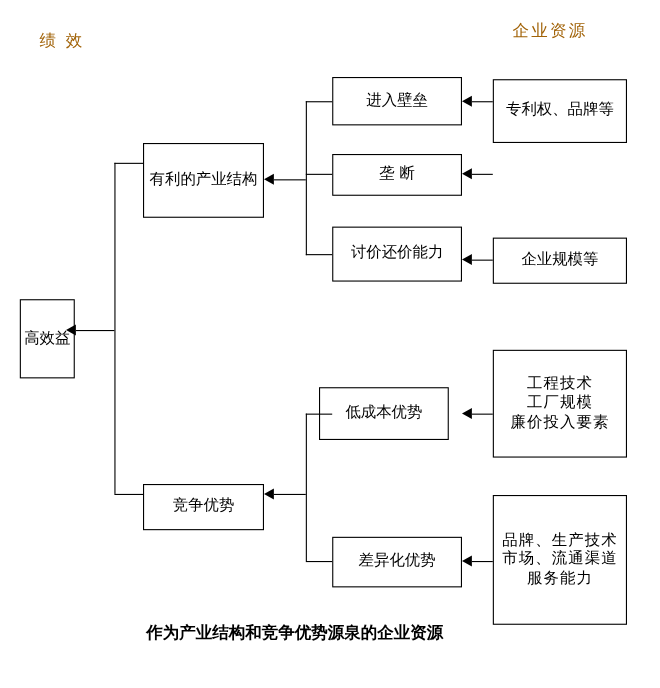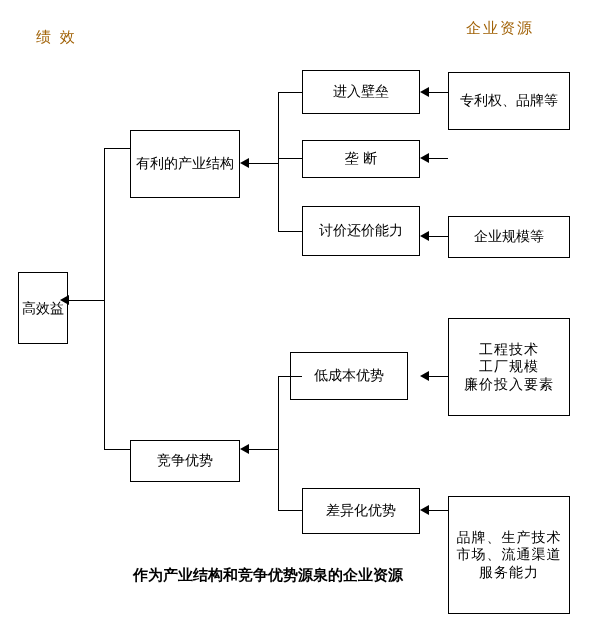--- a/index.html
+++ b/index.html
@@ -73,21 +73,21 @@
 
   <div class="box" style="left:448px; top:72px; width:122px; height:58px;">专利权、品牌等</div>
 
 
   <div class="box" style="left:448px; top:216px; width:122px; height:42px;">企业规模等</div>
 
   <div class="box tight" style="left:448px; top:318px; width:122px; height:98px; white-space:pre-line;">工程技术
 工厂规模
 廉价投入要素</div>
 
-  <div class="box tight" style="left:448px; top:450px; width:122px; height:118px; white-space:pre-line;margin-top:46px;">品牌、生产技术
+  <div class="box tight" style="left:448px; top:450px; width:122px; height:118px; white-space:pre-line;">品牌、生产技术
 市场、流通渠道
 服务能力</div>
 
   <div class="box" style="left:302px; top:70px; width:118px; height:44px;">进入壁垒</div>
 
   <div class="box" style="left:302px; top:140px; width:118px; height:38px;">垄 断</div>
 
   <div class="box" style="left:302px; top:206px; width:118px; height:50px;">讨价还价能力</div>
 
   <div class="box" style="left:290px; top:352px; width:118px; height:48px;">低成本优势</div>

